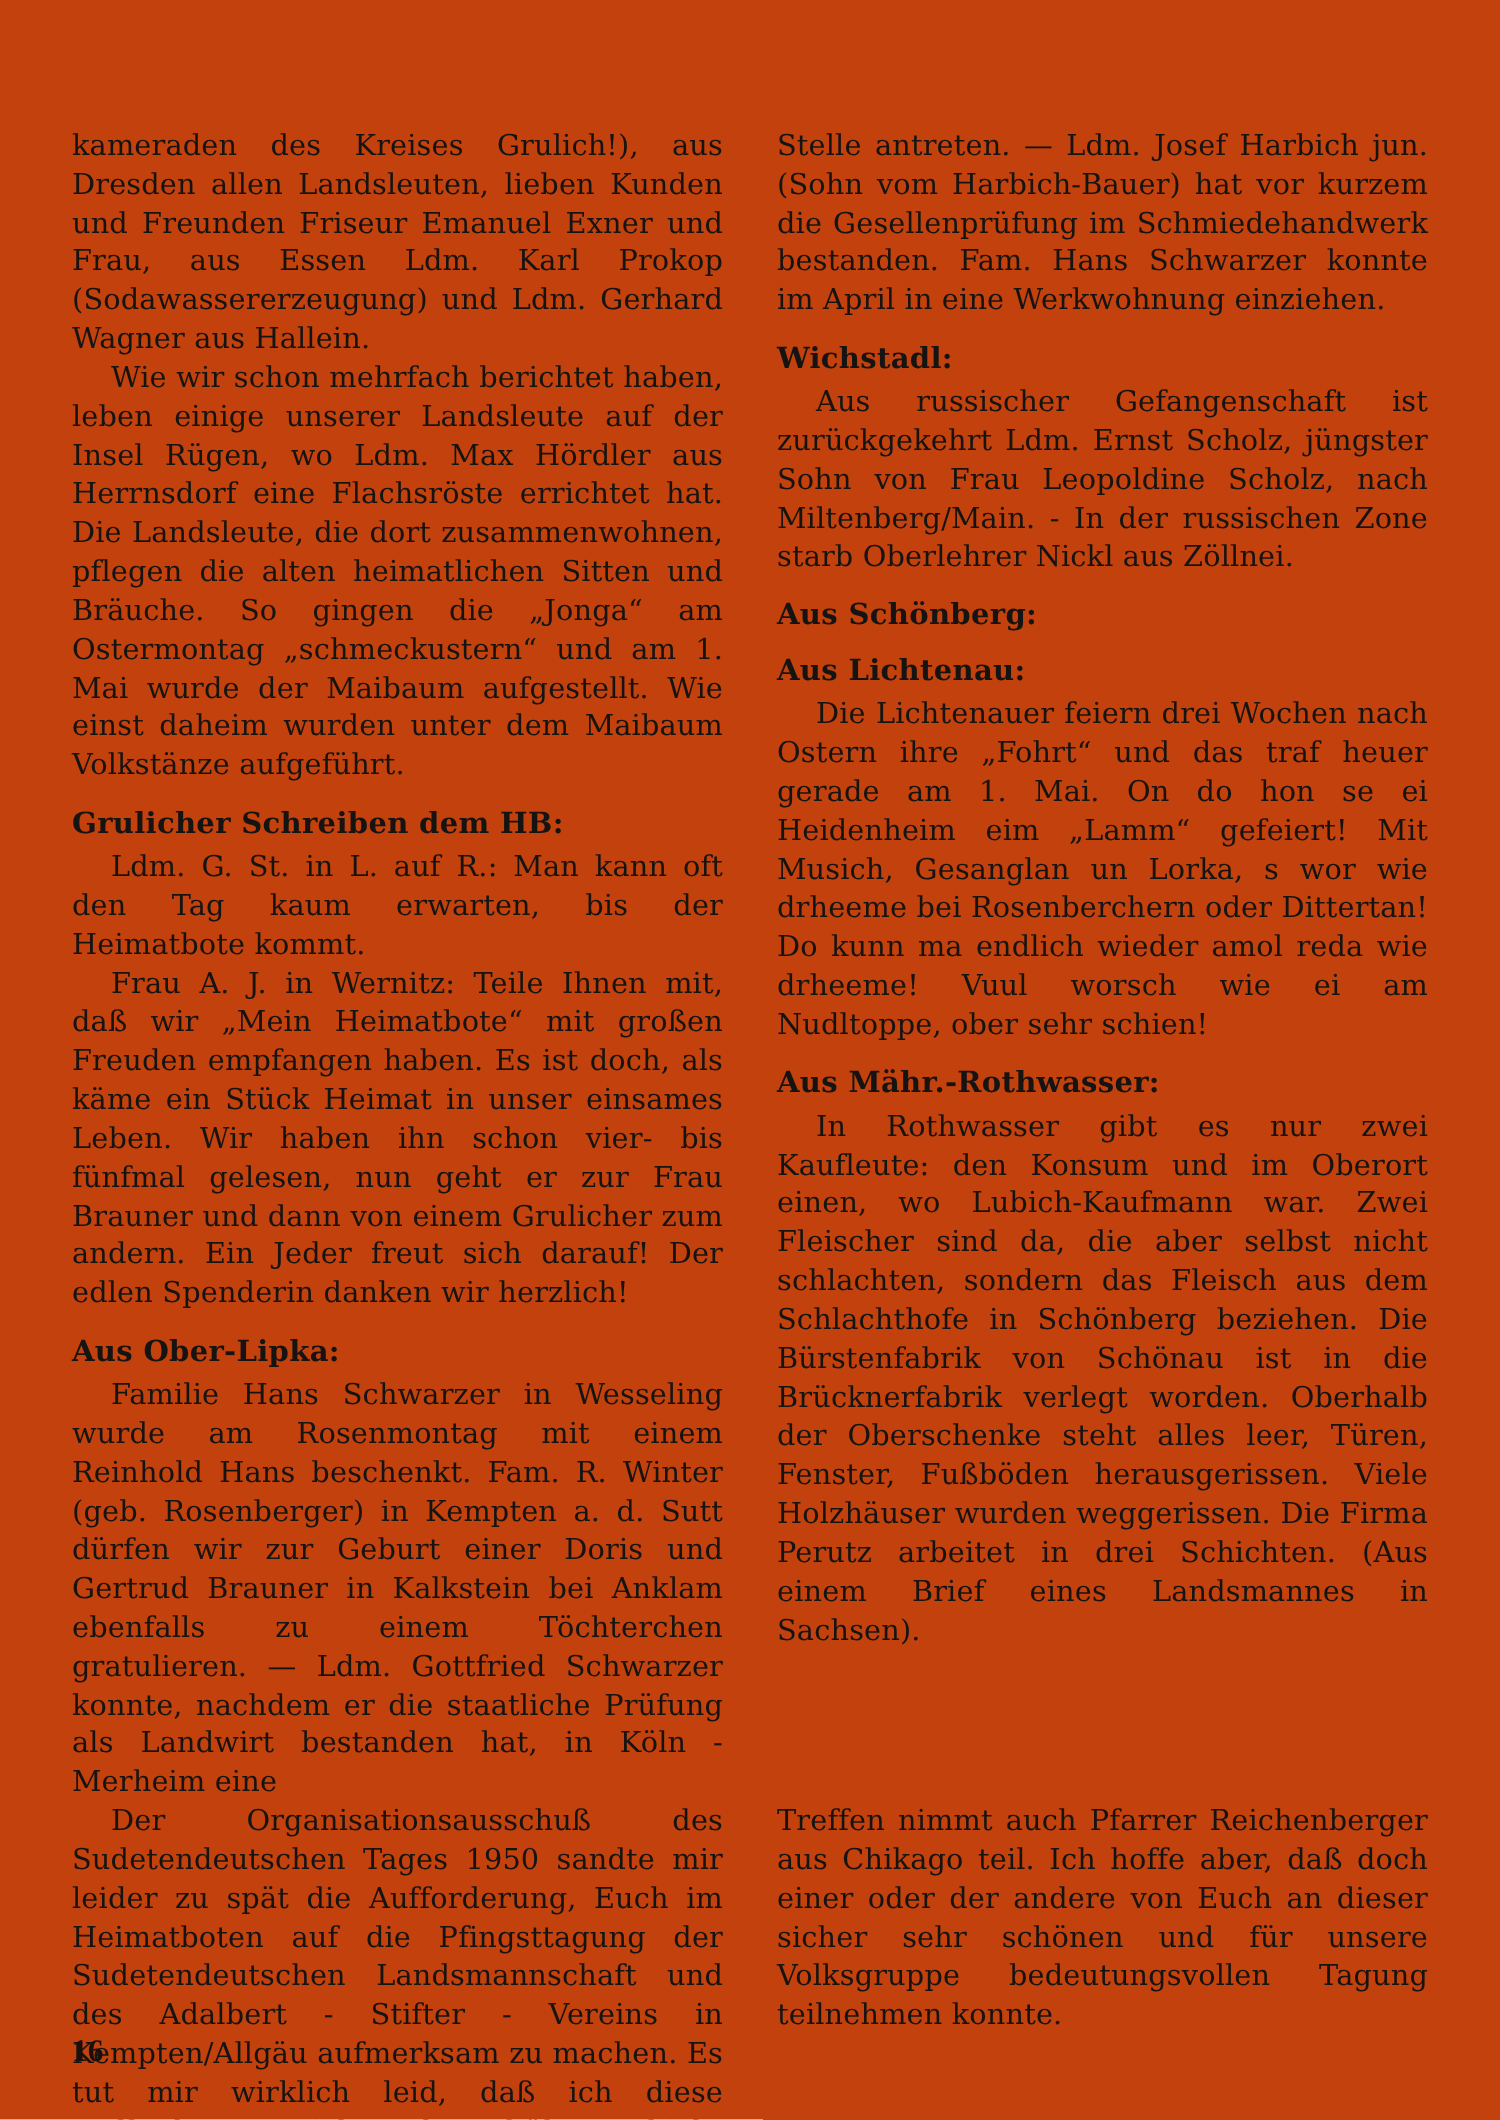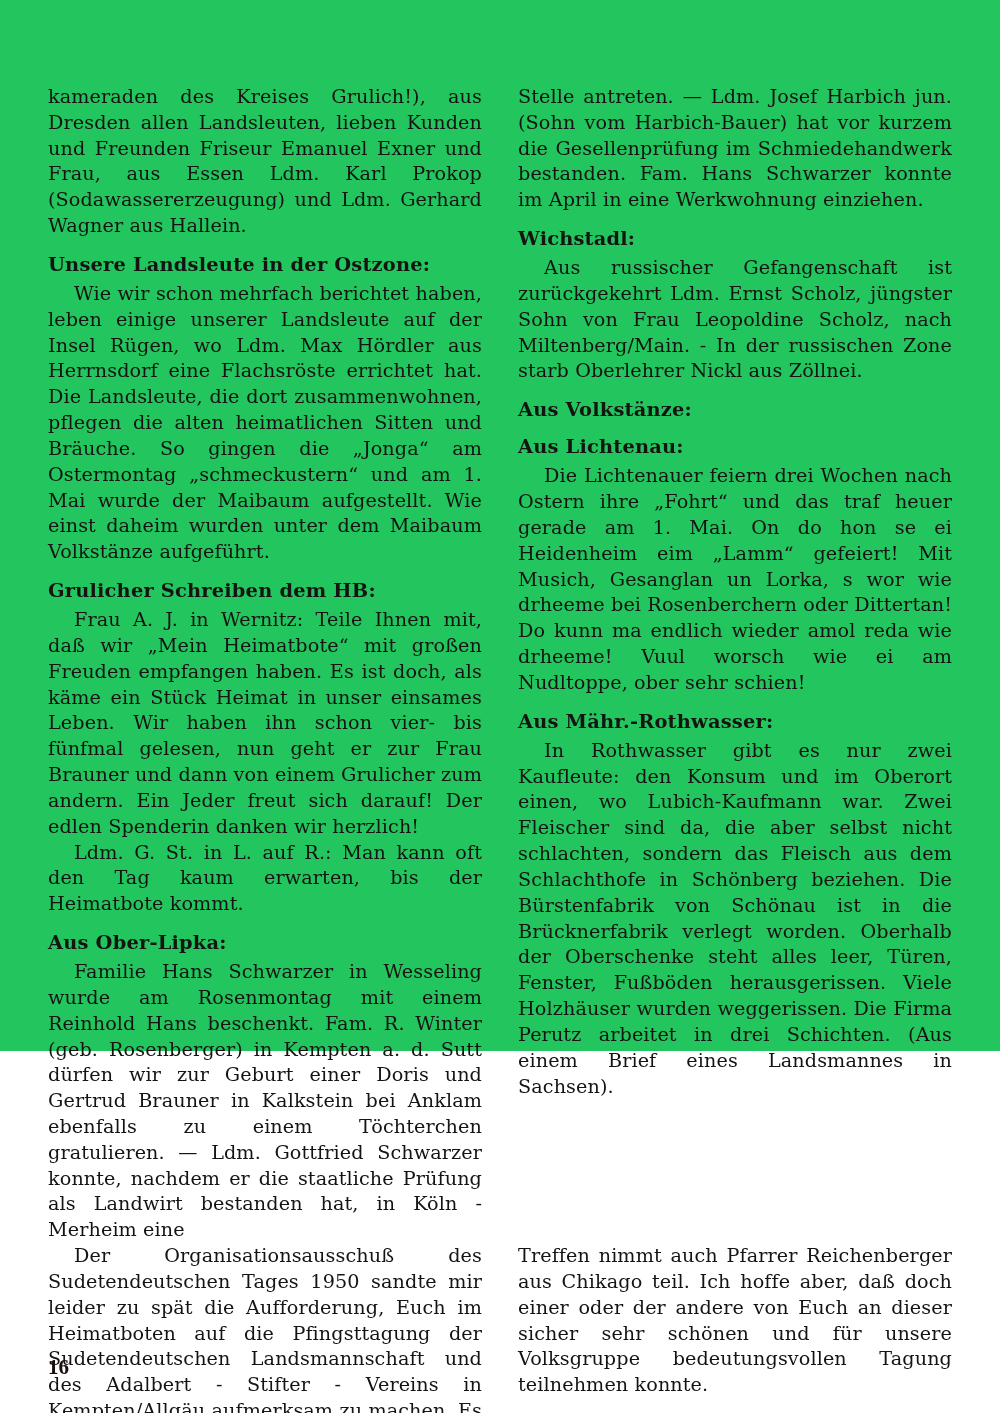--- a/index.html
+++ b/index.html
@@ -12,22 +12,22 @@
     height: 1413px;
     position: relative;
     font-family: "DejaVu Serif", serif;
     color: #161412;
     overflow: hidden;
   }
   .page {
     position: absolute;
     left: 0; top: 0;
     width: 1000px;
-    height: 1051px;
-    background: #22c55e;
+    height: 1413px;
+    background: #c2410c;
   }
   .content {
     position: absolute;
     left: 48px;
     top: 84px;
     width: 904px;
   }
   .columns {
     display: flex;
     gap: 36px;
@@ -73,38 +73,37 @@
 <body>
 
 <div class="page">
   <div class="content">
 
     <div class="columns">
 
       <div class="col">
         <p>kameraden des Kreises Grulich!), aus Dresden allen Landsleuten, lieben Kunden und Freunden Friseur Emanuel Exner und Frau, aus Essen Ldm. Karl Prokop (Sodawassererzeugung) und Ldm. Gerhard Wagner aus Hallein.</p>
 
-        <h3>Unsere Landsleute in der Ostzone:</h3>
         <p class="indent">Wie wir schon mehrfach berichtet haben, leben einige unserer Landsleute auf der Insel Rügen, wo Ldm. Max Hördler aus Herrnsdorf eine Flachsröste errichtet hat. Die Landsleute, die dort zusammenwohnen, pflegen die alten heimatlichen Sitten und Bräuche. So gingen die „Jonga“ am Ostermontag „schmeckustern“ und am 1. Mai wurde der Maibaum aufgestellt. Wie einst daheim wurden unter dem Maibaum Volkstänze aufgeführt.</p>
 
         <h3>Grulicher Schreiben dem HB:</h3>
+        <p class="indent">Ldm. G. St. in L. auf R.: Man kann oft den Tag kaum erwarten, bis der Heimatbote kommt.</p>
         <p class="indent">Frau A. J. in Wernitz: Teile Ihnen mit, daß wir „Mein Heimatbote“ mit großen Freuden empfangen haben. Es ist doch, als käme ein Stück Heimat in unser einsames Leben. Wir haben ihn schon vier- bis fünfmal gelesen, nun geht er zur Frau Brauner und dann von einem Grulicher zum andern. Ein Jeder freut sich darauf! Der edlen Spenderin danken wir herzlich!</p>
-        <p class="indent">Ldm. G. St. in L. auf R.: Man kann oft den Tag kaum erwarten, bis der Heimatbote kommt.</p>
 
         <h3>Aus Ober-Lipka:</h3>
         <p class="indent">Familie Hans Schwarzer in Wesseling wurde am Rosenmontag mit einem Reinhold Hans beschenkt. Fam. R. Winter (geb. Rosenberger) in Kempten a. d. Sutt dürfen wir zur Geburt einer Doris und Gertrud Brauner in Kalkstein bei Anklam ebenfalls zu einem Töchterchen gratulieren. — Ldm. Gottfried Schwarzer konnte, nachdem er die staatliche Prüfung als Landwirt bestanden hat, in Köln - Merheim eine</p>
       </div>
 
       <div class="col">
         <p>Stelle antreten. — Ldm. Josef Harbich jun. (Sohn vom Harbich-Bauer) hat vor kurzem die Gesellenprüfung im Schmiedehandwerk bestanden. Fam. Hans Schwarzer konnte im April in eine Werkwohnung einziehen.</p>
 
         <h3>Wichstadl:</h3>
         <p class="indent">Aus russischer Gefangenschaft ist zurückgekehrt Ldm. Ernst Scholz, jüngster Sohn von Frau Leopoldine Scholz, nach Miltenberg/Main. - In der russischen Zone starb Oberlehrer Nickl aus Zöllnei.</p>
 
-        <h3>Aus Volkstänze:</h3>
+        <h3>Aus Schönberg:</h3>
 
         <h3>Aus Lichtenau:</h3>
         <p class="indent">Die Lichtenauer feiern drei Wochen nach Ostern ihre „Fohrt“ und das traf heuer gerade am 1. Mai. On do hon se ei Heidenheim eim „Lamm“ gefeiert! Mit Musich, Gesanglan un Lorka, s wor wie drheeme bei Rosenberchern oder Dittertan! Do kunn ma endlich wieder amol reda wie drheeme! Vuul worsch wie ei am Nudltoppe, ober sehr schien!</p>
 
         <h3>Aus Mähr.-Rothwasser:</h3>
         <p class="indent">In Rothwasser gibt es nur zwei Kaufleute: den Konsum und im Oberort einen, wo Lubich-Kaufmann war. Zwei Fleischer sind da, die aber selbst nicht schlachten, sondern das Fleisch aus dem Schlachthofe in Schönberg beziehen. Die Bürstenfabrik von Schönau ist in die Brücknerfabrik verlegt worden. Oberhalb der Oberschenke steht alles leer, Türen, Fenster, Fußböden herausgerissen. Viele Holzhäuser wurden weggerissen. Die Firma Perutz arbeitet in drei Schichten. (Aus einem Brief eines Landsmannes in Sachsen).</p>
       </div>
 
     </div>
 

